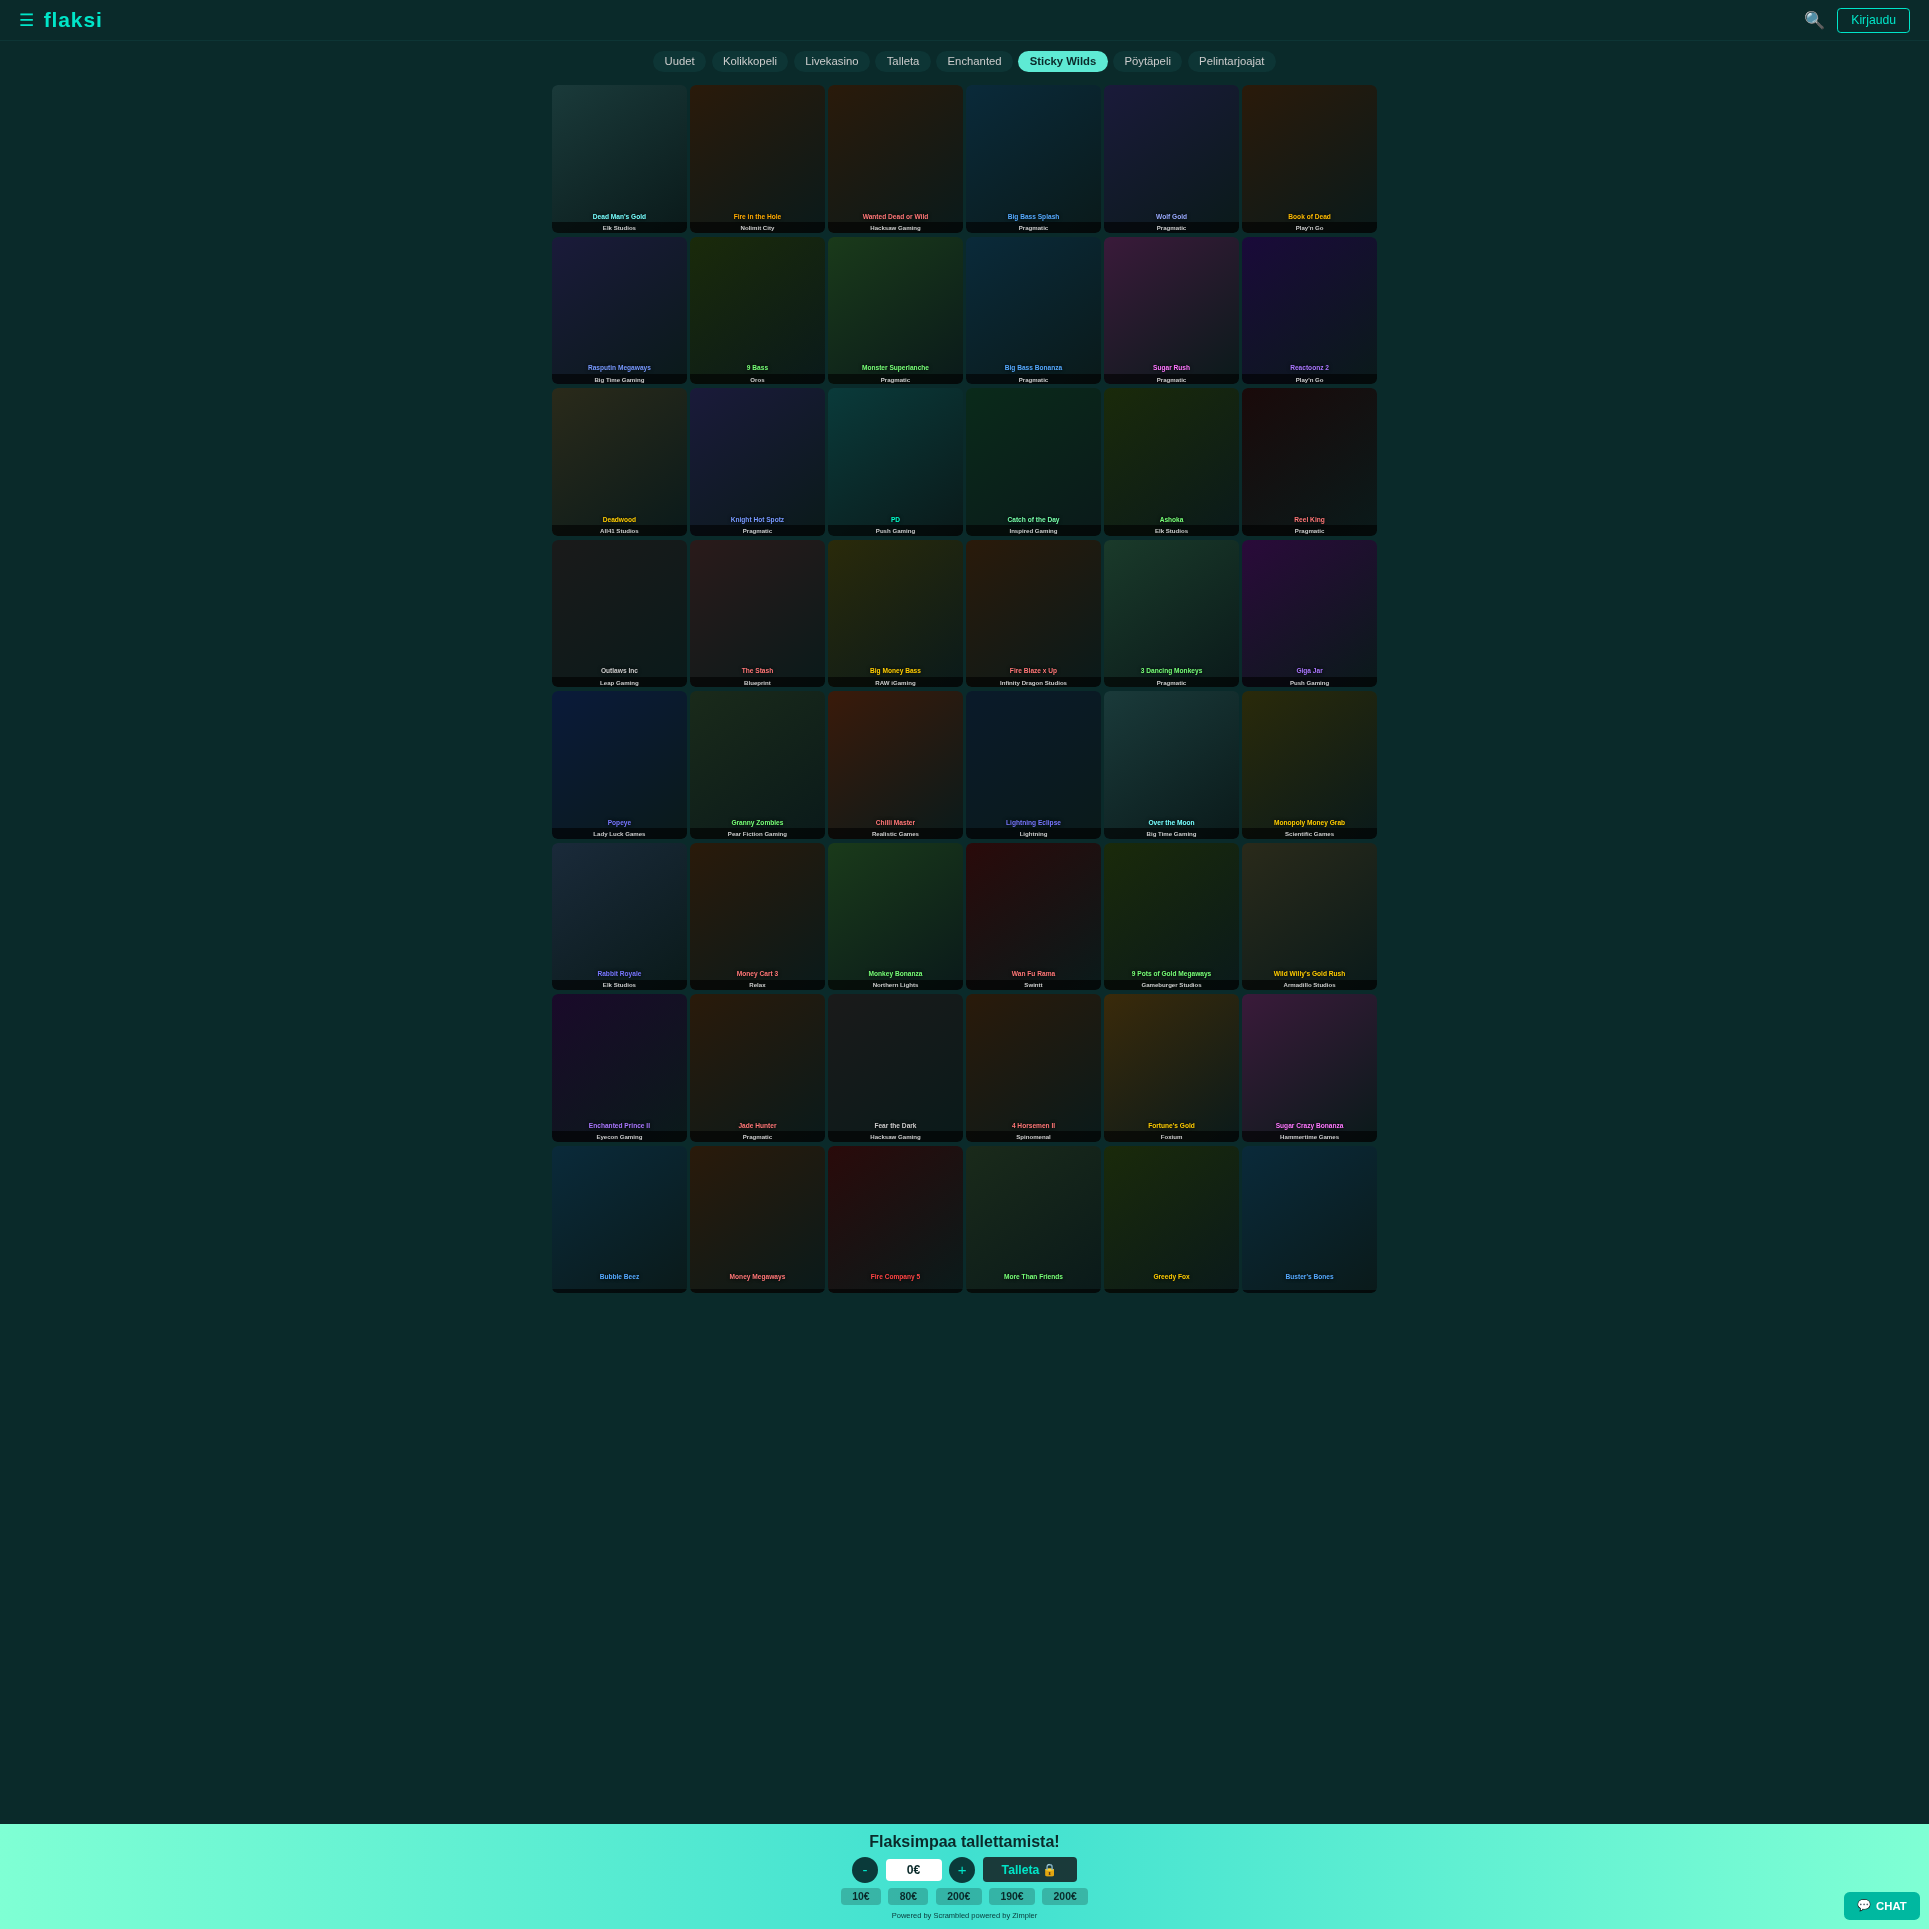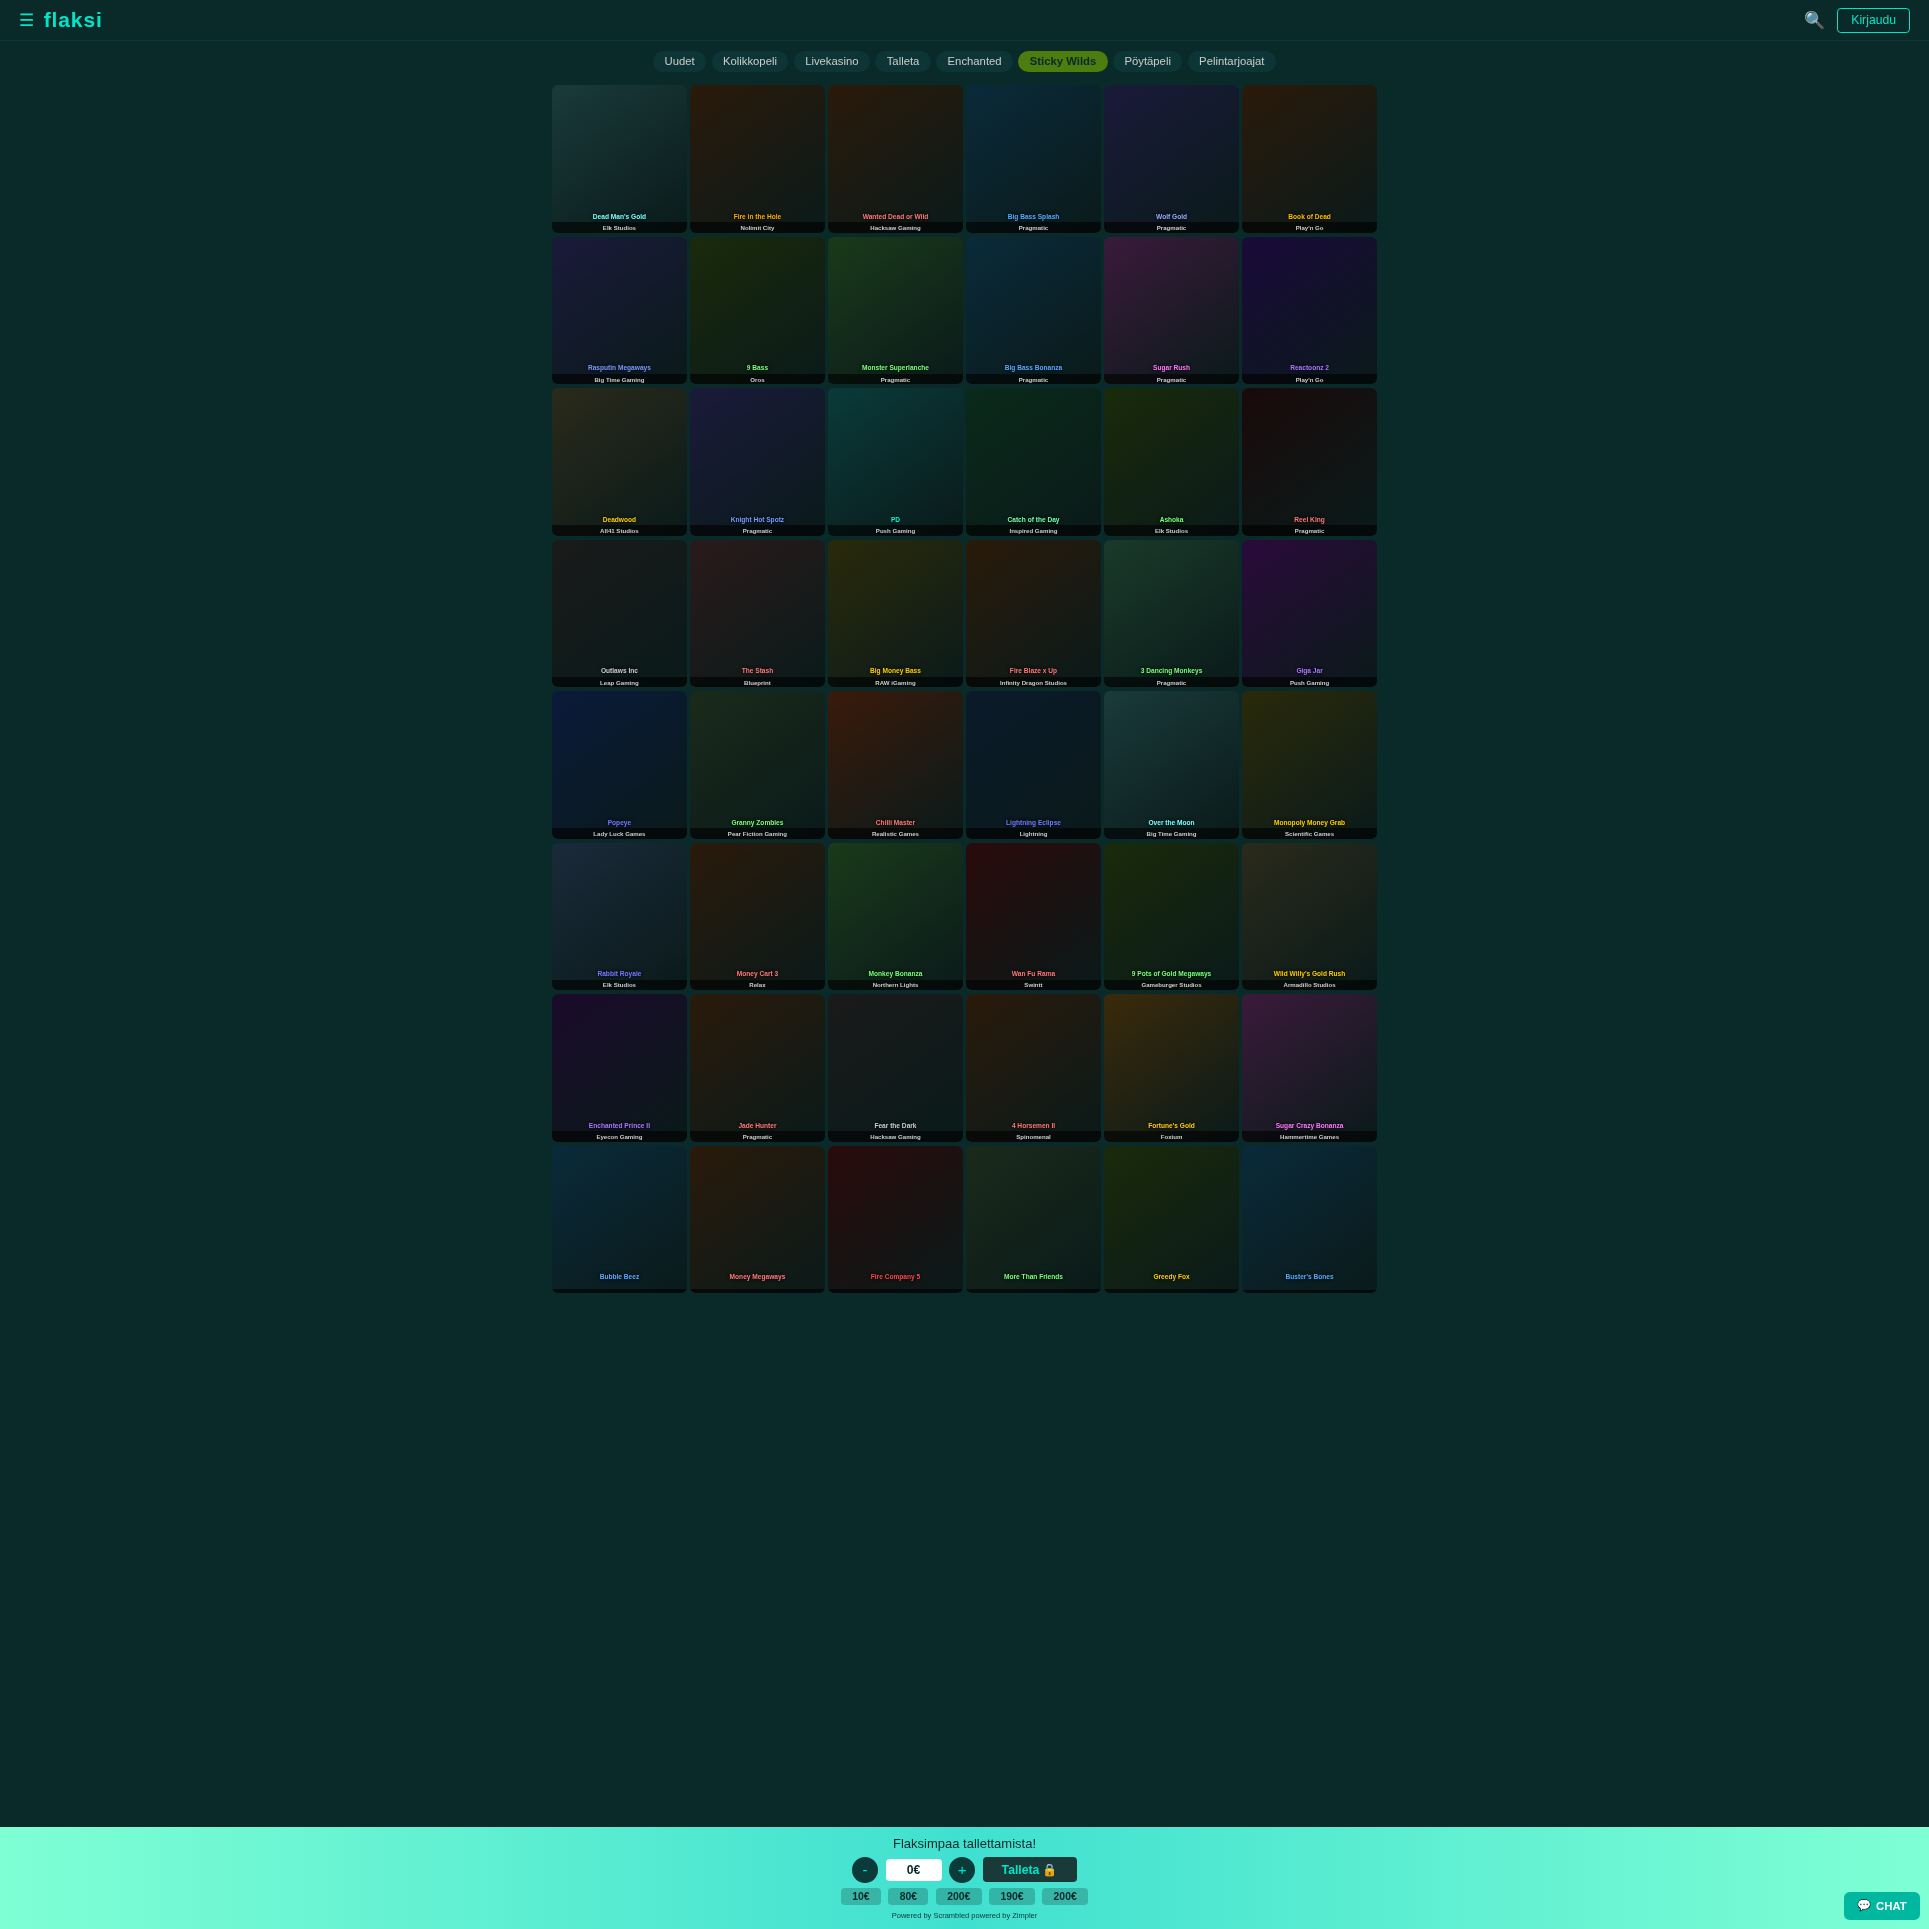--- a/index.html
+++ b/index.html
@@ -68,21 +68,21 @@
     .nav-tab {
       background: #0d3535;
       color: #ccc;
       border: none;
       padding: 4.7px 11.3px;
       border-radius: 14px;
       cursor: pointer;
       font-size: 11.3px;
     }
     .nav-tab.active {
-      background: #4d7c0f;
+      background: #5eead4;
       color: #0a2a2a;
       font-weight: bold;
     }
 
     
     .game-grid {
       display: grid;
       grid-template-columns: repeat(6, 1fr);
       gap: 3.8px;
       padding: 3.8px 11.3px;
@@ -133,22 +133,22 @@
       background: linear-gradient(90deg, #7fffd4, #40e0d0, #7fffd4);
       padding: 9.4px 19px;
       display: flex;
       flex-direction: column;
       align-items: center;
       gap: 5.6px;
       z-index: 100;
     }
     .deposit-bar-title {
       color: #0a2a2a;
-      font-size: 13px;
-      font-weight: normal;
+      font-size: 16px;
+      font-weight: bold;
     }
     .deposit-controls {
       display: flex;
       align-items: center;
       gap: 7.5px;
     }
     .deposit-minus, .deposit-plus {
       background: #0a3a3a;
       color: #00e5c8;
       border: none;

